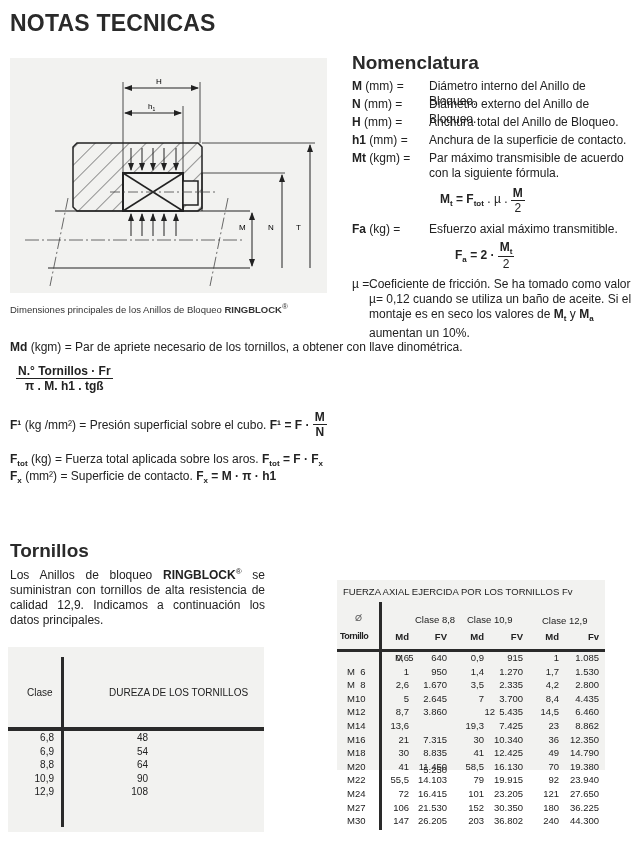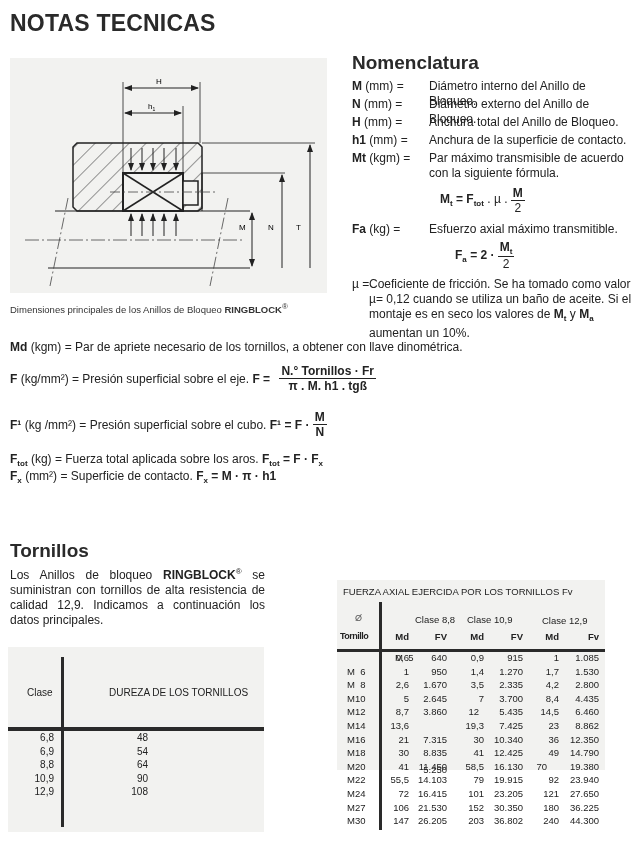--- a/index.html
+++ b/index.html
@@ -119,21 +119,20 @@
 </div>
 
 <div class="abs mu-block">
   <span class="k">µ =</span>
   <div class="v"><span>Coeficiente de fricción. Se ha tomado como valor µ= 0,12 cuando se utiliza un baño de aceite. Si el montaje es en seco los valores de </span><b>M</b><sub><b>t</b></sub><span> y </span><b>M</b><sub><b>a</b></sub><span> aumentan un 10%.</span></div>
 </div>
 
 <div class="abs line" style="top:340px"><b>Md</b><span> (kgm) = Par de apriete necesario de los tornillos, a obtener con llave dinométrica.</span></div>
 
 <div class="abs line" style="top:364px">
-  <span style="vertical-align:middle"><b>F</b><span> (kg/mm²) = Presión superficial sobre el eje. </span><b>F = </b></span>
   <span class="frac" style="font-weight:bold; margin-left:6px"><span class="n">N.° Tornillos · Fr</span><span class="d" style="font-weight:bold">π . M. h1 . tgß</span></span>
 </div>
 
 <div class="abs line" style="top:410px">
   <span style="vertical-align:middle"><b>F¹</b><span> (kg /mm²) = Presión superficial sobre el cubo. </span><b>F¹ = </b><b>F · </b></span>
   <span class="frac" style="font-weight:bold"><span class="n">M</span><span class="d" style="font-weight:bold">N</span></span>
 </div>
 
 <div class="abs line" style="top:452px"><b>F</b><sub><b>tot</b></sub><span> (kg) = Fuerza total aplicada sobre los aros. </span><b>F</b><sub><b>tot</b></sub><b> = F · F</b><sub><b>x</b></sub></div>
 <div class="abs line" style="top:469px"><b>F</b><sub><b>x</b></sub><span> (mm²) = Superficie de contacto. </span><b>F</b><sub><b>x</b></sub><b> = M · π · h1</b></div>
@@ -221,21 +220,21 @@
         <span style="position: absolute; right: 158px;">2.645</span>
         <span style="position: absolute; right: 121px;">7</span>
         <span style="position: absolute; right: 82px;">3.700</span>
         <span style="position: absolute; right: 46px;">8,4</span>
         <span style="position: absolute; right: 6px;">4.435</span>
       </div>
       <div style="position: absolute; left: 0px; top: 54.4px; width: 268px; height: 13px; font-size: 9.5px;">
         <span style="position: absolute; left: 10px; white-space: pre;">M12</span>
         <span style="position: absolute; right: 196px;">8,7</span>
         <span style="position: absolute; right: 158px;">3.860</span>
-        <span style="position: absolute; right: 126px;">12</span>
+        <span style="position: absolute; right: 110px;">12</span>
         <span style="position: absolute; right: 82px;">5.435</span>
         <span style="position: absolute; right: 46px;">14,5</span>
         <span style="position: absolute; right: 6px;">6.460</span>
       </div>
       <div style="position: absolute; left: 0px; top: 68px; width: 268px; height: 13px; font-size: 9.5px;">
         <span style="position: absolute; left: 10px; white-space: pre;">M14</span>
         <span style="position: absolute; right: 196px;">13,6</span>
         <span style="position: absolute; right: 158px; margin-top: 44px;">5.250</span>
         <span style="position: absolute; right: 121px;">19,3</span>
         <span style="position: absolute; right: 82px;">7.425</span>
@@ -259,21 +258,21 @@
         <span style="position: absolute; right: 82px;">12.425</span>
         <span style="position: absolute; right: 46px;">49</span>
         <span style="position: absolute; right: 6px;">14.790</span>
       </div>
       <div style="position: absolute; left: 0px; top: 108.8px; width: 268px; height: 13px; font-size: 9.5px;">
         <span style="position: absolute; left: 10px; white-space: pre;">M20</span>
         <span style="position: absolute; right: 196px;">41</span>
         <span style="position: absolute; right: 158px;">11.450</span>
         <span style="position: absolute; right: 121px;">58,5</span>
         <span style="position: absolute; right: 82px;">16.130</span>
-        <span style="position: absolute; right: 58px;">70</span>
+        <span style="position: absolute; right: 46px;">70</span>
         <span style="position: absolute; right: 6px;">19.380</span>
       </div>
       <div style="position: absolute; left: 0px; top: 122.4px; width: 268px; height: 13px; font-size: 9.5px;">
         <span style="position: absolute; left: 10px; white-space: pre;">M22</span>
         <span style="position: absolute; right: 196px;">55,5</span>
         <span style="position: absolute; right: 158px;">14.103</span>
         <span style="position: absolute; right: 121px;">79</span>
         <span style="position: absolute; right: 82px;">19.915</span>
         <span style="position: absolute; right: 46px;">92</span>
         <span style="position: absolute; right: 6px;">23.940</span>

